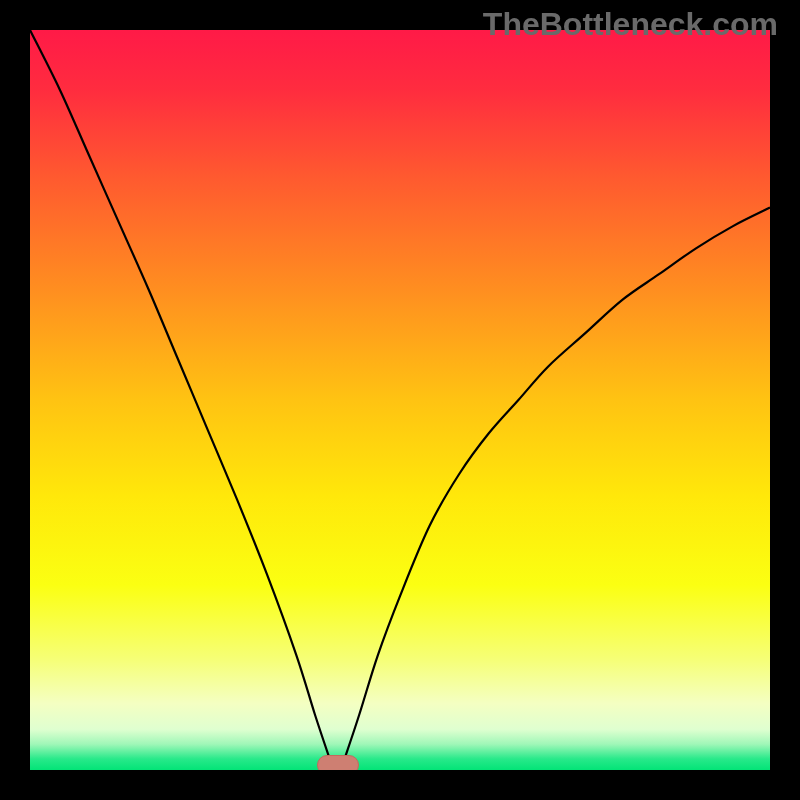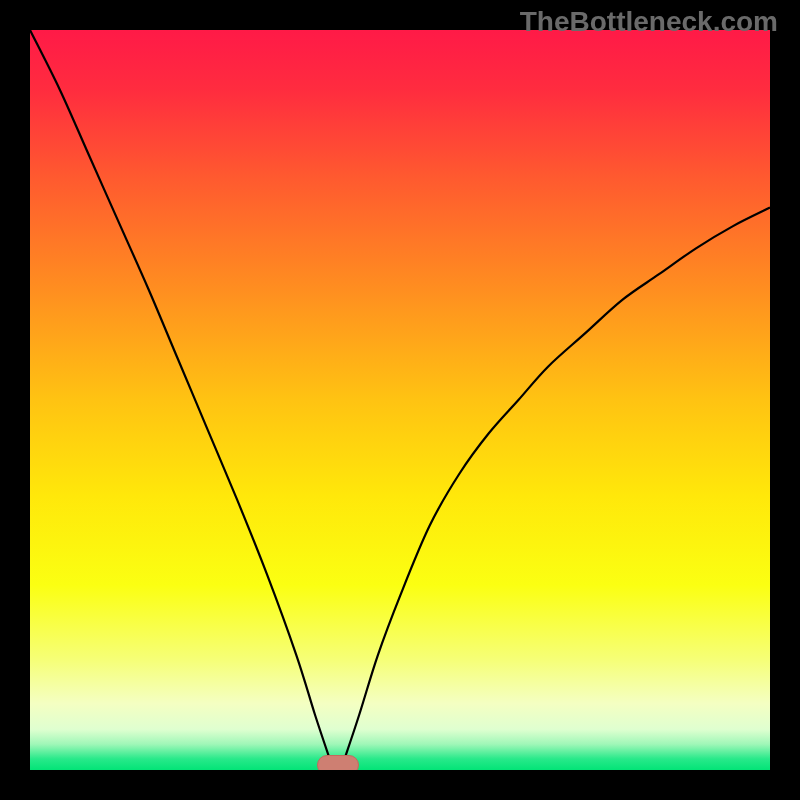--- a/index.html
+++ b/index.html
@@ -26,21 +26,21 @@
   }
   .gradient {
     position: absolute;
     inset: 0;
   }
   .watermark {
     position: absolute;
     top: 6px;
     right: 22px;
     font-family: Arial, Helvetica, sans-serif;
-    font-size: 28px;
+    font-size: 32px;
     font-weight: bold;
     color: #6a6a6a;
   }
   .marker {
     position: absolute;
     border-radius: 10px;
     border: 1px solid #c26a5d;
   }
   svg.curve {
     position: absolute;

